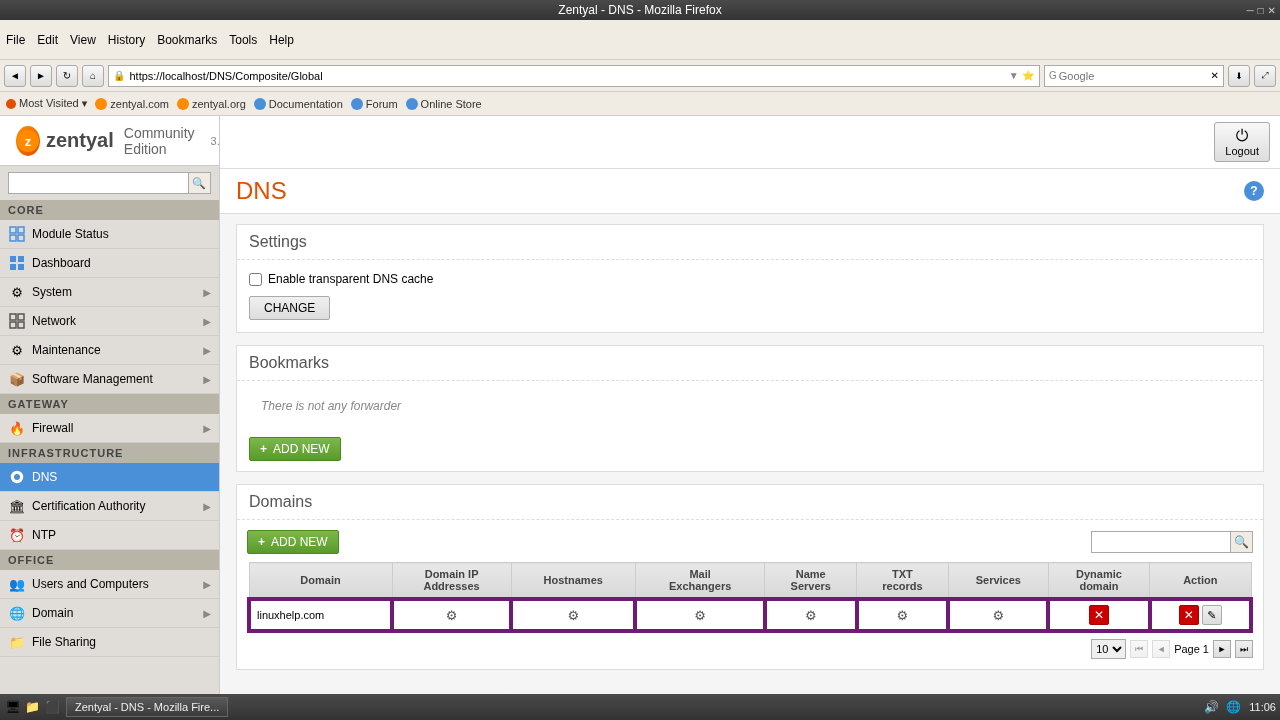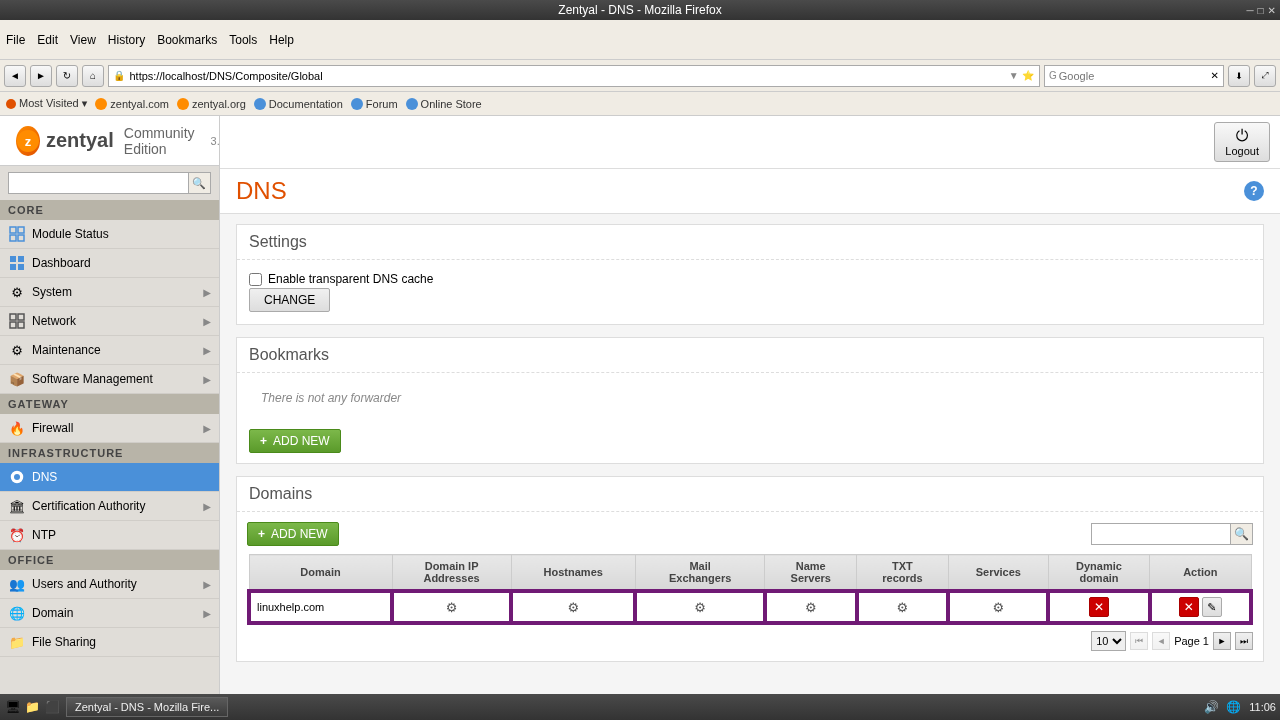--- a/index.html
+++ b/index.html
@@ -256,21 +256,21 @@
       font-weight: normal;
     }
     .section-body {
       padding: 12px;
     }
 
     .checkbox-row {
       display: flex;
       align-items: center;
       gap: 6px;
-      margin-bottom: 2px;
+      margin-bottom: 10px;
     }
     .change-btn {
       background: linear-gradient(to bottom, #f0f0f0, #ddd);
       border: 1px solid #aaa;
       padding: 4px 14px;
       cursor: pointer;
       font-size: 12px;
       border-radius: 2px;
     }
 
@@ -605,21 +605,21 @@
         <span class="sidebar-item-arrow">▶</span>
       </div>
       <div class="sidebar-item">
         <div class="sidebar-item-icon">⏰</div>
         <span class="sidebar-item-label">NTP</span>
       </div>
 
       <div class="section-header">OFFICE</div>
       <div class="sidebar-item">
         <div class="sidebar-item-icon">👥</div>
-        <span class="sidebar-item-label">Users and Authority</span>
+        <span class="sidebar-item-label">Users and Computers</span>
         <span class="sidebar-item-arrow">▶</span>
       </div>
       <div class="sidebar-item">
         <div class="sidebar-item-icon">🌐</div>
         <span class="sidebar-item-label">Domain</span>
         <span class="sidebar-item-arrow">▶</span>
       </div>
       <div class="sidebar-item">
         <div class="sidebar-item-icon">📁</div>
         <span class="sidebar-item-label">File Sharing</span>

